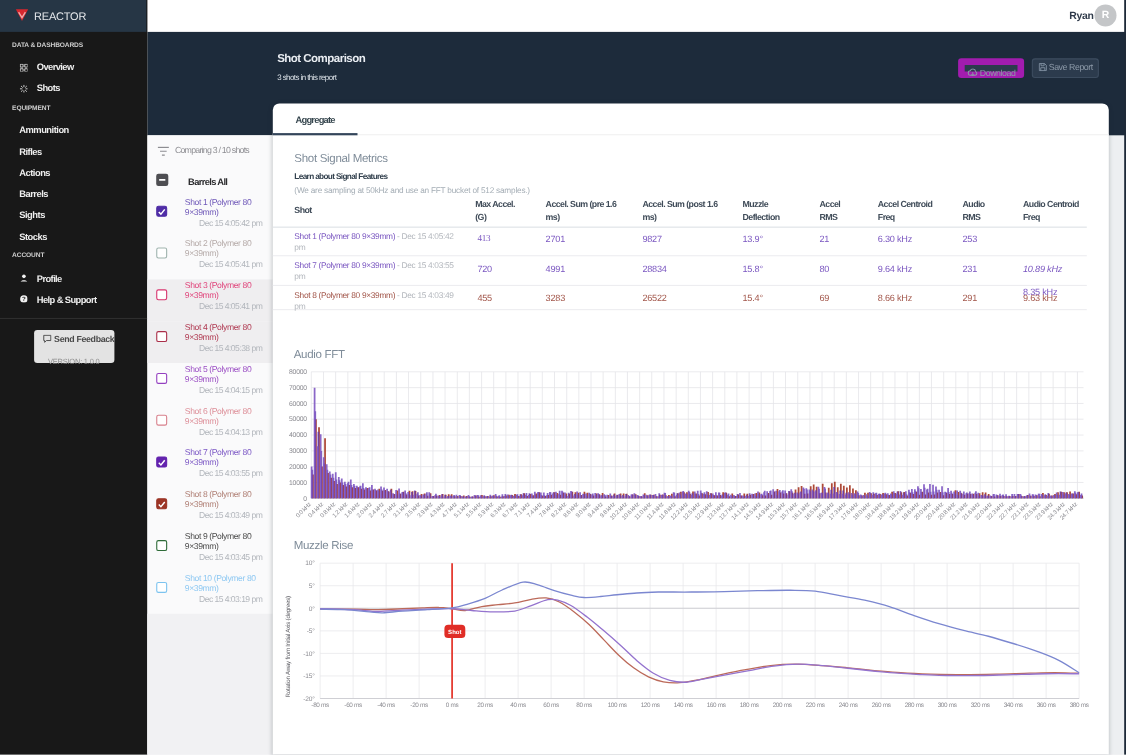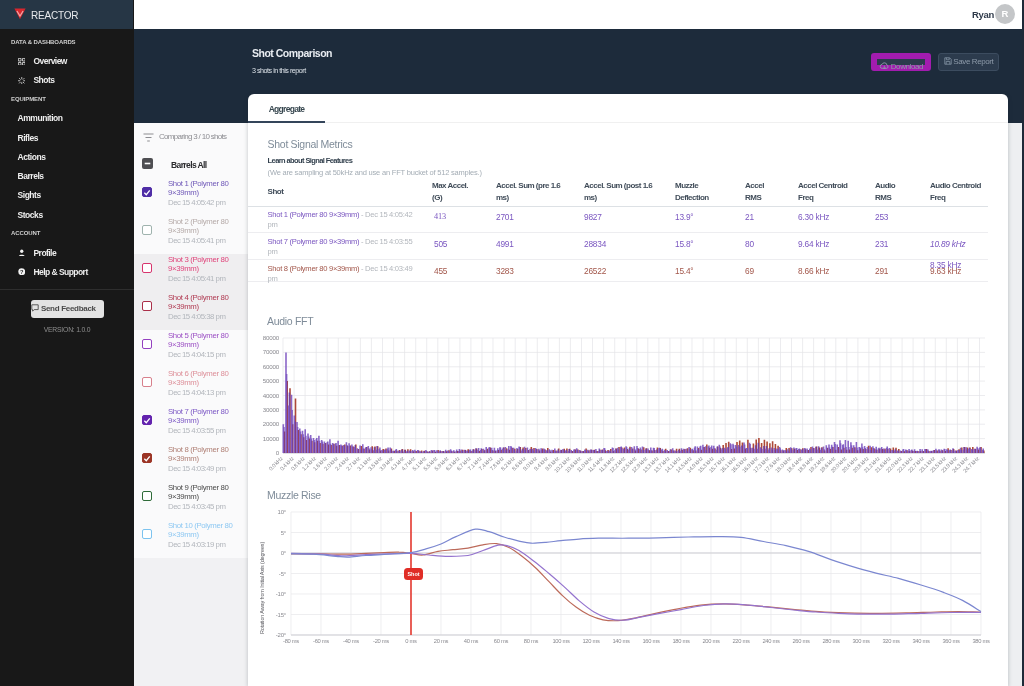--- a/index.html
+++ b/index.html
@@ -4,28 +4,28 @@
 html,body { width:1024px; height:686px; overflow:hidden; font-family:"Liberation Sans", sans-serif; background:#edeff1; }
 .abs { position:absolute; }
 #topbar { position:absolute; left:134px; top:0; width:890px; height:29px; background:#fff; }
 #band { position:absolute; left:134px; top:29px; width:890px; height:94px; background:#1d2b3b; }
 #sidebar { position:absolute; left:0; top:0; width:134px; height:686px; background:#181818; }
 #logo { position:absolute; left:0; top:0; width:133px; height:29px; background:#263645; }
 .navsec { position:absolute; left:11px; font-size:6px; font-weight:bold; color:#cfcfcf; letter-spacing:-0.1px; }
 .navitem { position:absolute; left:33.5px; font-size:8.5px; font-weight:bold; color:#eeeeee; letter-spacing:-0.55px; }
 .navitem2 { position:absolute; left:17.5px; font-size:8.5px; font-weight:bold; color:#eeeeee; letter-spacing:-0.45px; }
 .navico { position:absolute; left:17.5px; width:7.5px; height:7.5px; }
-#feedback { position:absolute; left:31px; top:300px; width:73px; height:18px; background:#e3e3e3; border-radius:3px; color:#4a4a4a; font-size:8px; letter-spacing:-0.3px; font-weight:bold; text-align:left; line-height:18px; }
+#feedback { position:absolute; left:31px; top:300px; width:73px; height:30px; background:#e3e3e3; border-radius:3px; color:#4a4a4a; font-size:8px; letter-spacing:-0.3px; font-weight:bold; text-align:right; line-height:18px; }
 #version { position:absolute; left:0; top:326px; width:134px; text-align:center; font-size:6.8px; color:#8f8f8f; letter-spacing:-0.2px; }
 #panel { position:absolute; left:134px; top:123px; width:114px; height:563px; background:#fafafb; }
 #panelbot { position:absolute; left:0; top:435px; width:114px; height:128px; background:#f1f1f3; }
 .srow { position:absolute; left:0; width:114px; height:38px; }
 .cb { position:absolute; left:8px; top:9px; width:10px; height:10px; border:1.5px solid; border-radius:2px; background:#fff; display:flex; align-items:center; justify-content:center; }
 .stxt { position:absolute; left:34px; top:1px; font-size:7.8px; letter-spacing:-0.35px; line-height:9.4px; }
-.sdate { color:#b2b6bc; letter-spacing:-0.5px; }
+.sdate { color:#b2b6bc; letter-spacing:-0.5px;margin-left:13px; }
 #card { position:absolute; left:248px; top:94px; width:760px; height:592px; background:#fff; border-radius:6px 6px 0 0; box-shadow:0 1px 4px rgba(20,30,40,.25); }
 #tabbar { position:absolute; left:0; top:0; width:100%; height:29px; border-bottom:1px solid #f0f0f0; }
 #tab { position:absolute; left:0; top:0; width:77px; height:29px; font-size:8.5px; letter-spacing:-0.7px; font-weight:bold; color:#37474f; text-align:center; line-height:31px; border-bottom:2.5px solid #34455a; }
 .tc { position:absolute; top:6px; font-size:8.3px; letter-spacing:-0.2px; }
 .trow { position:absolute; left:0; width:740px; border-bottom:1px solid #ededf0; }
 .tshot { position:absolute; top:4px; width:160px; font-size:7.6px; letter-spacing:-0.3px; line-height:10.5px; }
 .tdt { color:#b2b6bc; }
 .th { position:absolute; font-size:8px; letter-spacing:-0.5px; color:#404c59; font-weight:bold; line-height:11.5px; }
 svg text { font-family:"Liberation Sans", sans-serif; }
 </style></head>
@@ -181,21 +181,21 @@
       <div class="tc" style="left:248px;color:#7a56c0;">2701</div>
       <div class="tc" style="left:336px;color:#7a56c0;">9827</div>
       <div class="tc" style="left:427px;color:#7a56c0;">13.9°</div>
       <div class="tc" style="left:497px;color:#7a56c0;">21</div>
       <div class="tc" style="left:550px;color:#7a56c0;">6.30 kHz</div>
       <div class="tc" style="left:627px;color:#7a56c0;">253</div>
       <div class="tc" style="left:682px;color:#7a56c0;margin-top:48px;">8.35 kHz</div>
     </div>
     <div class="trow" style="top:138.5px;height:27px;">
 <div class="tshot" style="left:19.6px;"><span style="color:#7a56c0;">Shot 7 (Polymer 80 9×39mm)</span> <span class="tdt">- Dec 15 4:03:55</span><br><span class="tdt">pm</span></div>
-      <div class="tc" style="left:186px;color:#7a56c0;">505</div>
+      <div class="tc" style="left:186px;color:#7a56c0;">720</div>
       <div class="tc" style="left:248px;color:#7a56c0;">4991</div>
       <div class="tc" style="left:336px;color:#7a56c0;">28834</div>
       <div class="tc" style="left:427px;color:#7a56c0;">15.8°</div>
       <div class="tc" style="left:497px;color:#7a56c0;">80</div>
       <div class="tc" style="left:550px;color:#7a56c0;">9.64 kHz</div>
       <div class="tc" style="left:627px;color:#7a56c0;">231</div>
       <div class="tc" style="left:682px;color:#7a56c0;font-style:italic;">10.89 kHz</div>
     </div>
     <div class="trow" style="top:165.5px;height:22.5px;">
 <div class="tshot" style="left:19.6px;"><span style="color:#a2564a;">Shot 8 (Polymer 80 9×39mm)</span> <span class="tdt">- Dec 15 4:03:49</span><br><span class="tdt">pm</span></div>

